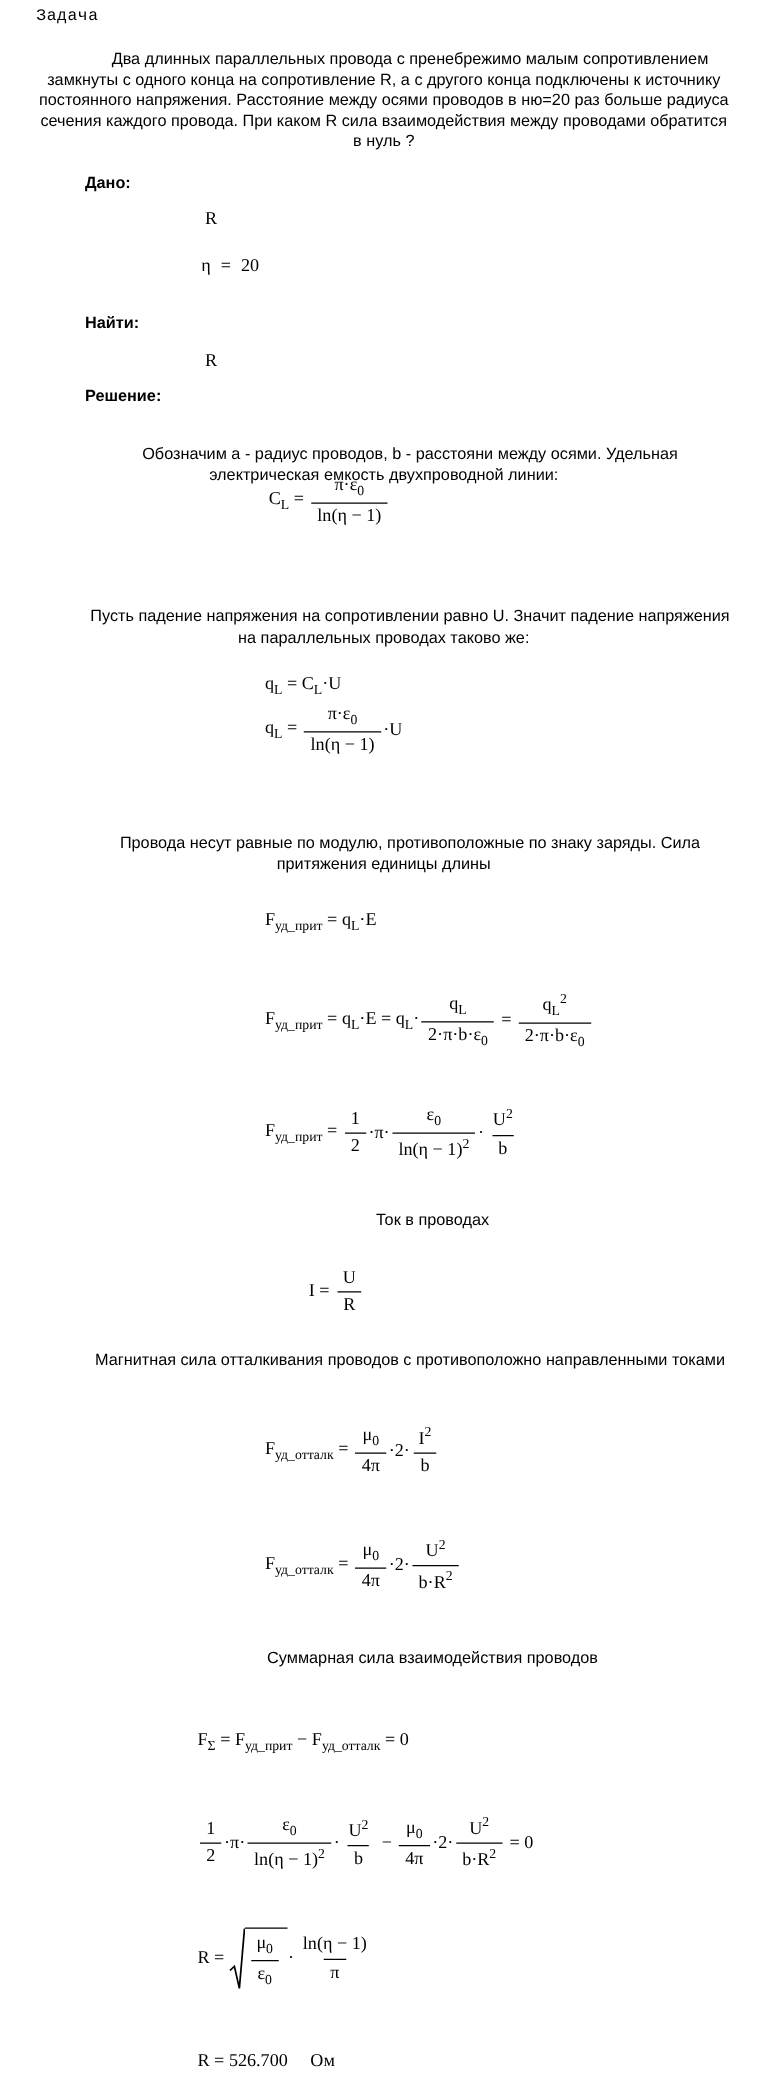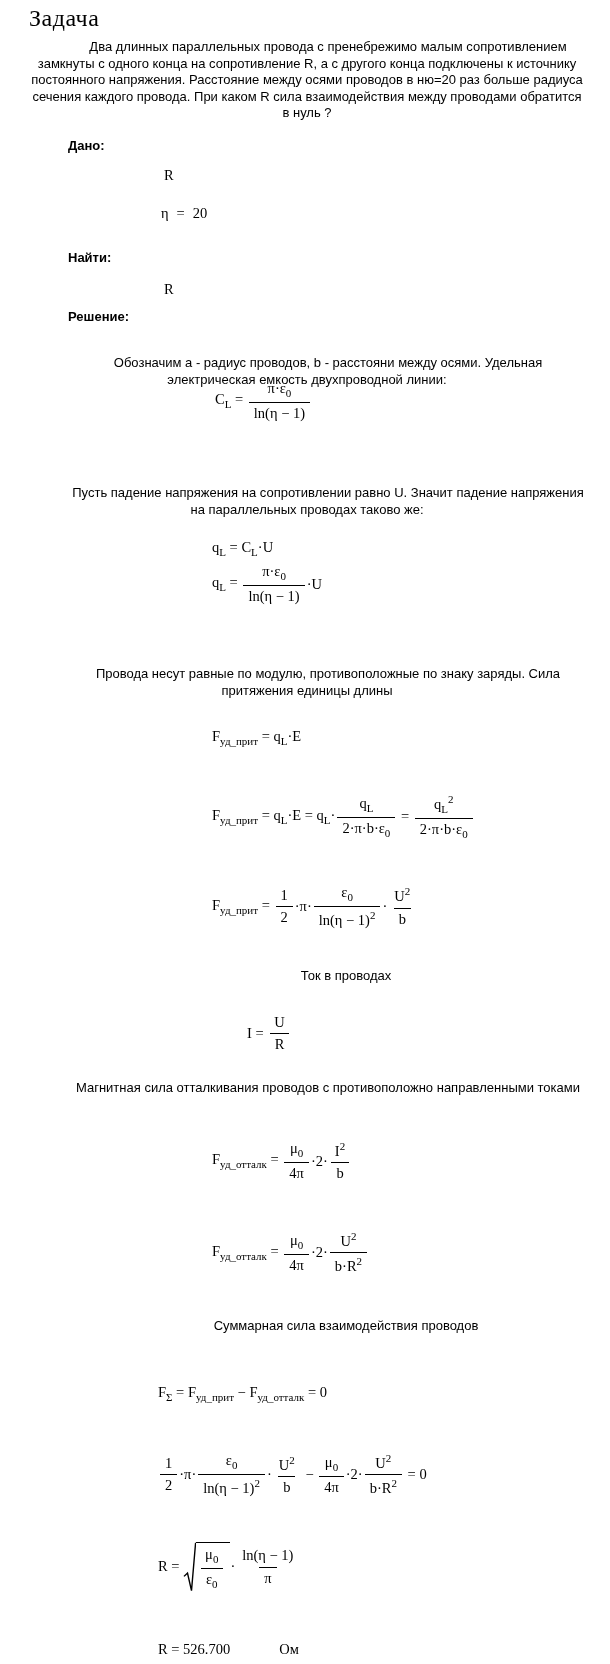--- a/index.html
+++ b/index.html
@@ -4,22 +4,22 @@
 <style>
   html,body { margin:0; padding:0; }
   body {
     width:610px; height:1664px; position:relative;
     background:#ffffff; color:#000;
     font-family:"Liberation Sans", sans-serif;
     overflow:hidden;
   }
   .abs { position:absolute; }
   .title {
-    font-family:Liberation Serif, serif;
-    font-size:24px; font-weight:normal; letter-spacing:0.5px;
+    font-family:Liberation Mono, monospace;
+    font-size:13px; font-weight:normal; letter-spacing:0.5px;
   }
   .para {
     font-size:13px; line-height:16.5px; width:556px;
     margin:0;
     text-align:center;
   }
   .indent { text-indent:42px; }
   .label { font-size:13px; font-weight:bold;text-align:center; }
   .formula {
     font-family:"Liberation Serif", serif;
@@ -29,21 +29,21 @@
   .run { white-space:pre; }
   .sb { font-size:11px; vertical-align:-4px; }
   .sp { font-size:11px; vertical-align:6px; }
   .frac { display:inline-flex; flex-direction:column; align-items:center; margin:0 2px; }
   .frac .num { padding:0 5px 2px; white-space:pre; }
   .frac .den { border-top:1px solid #000; padding:2px 5px 0; white-space:pre; }
   .eqgap { margin:0 8px; }
   .sqrt { position:relative; display:inline-flex; align-items:center; padding-left:13px; }
   .sqrt .rad { position:absolute; left:0; top:0; height:100%; width:13px; }
   .sqrt-body { border-top:1.3px solid #000; padding:3px 5px 1px 2px; display:inline-flex; align-items:center; }
-  .unit { margin-left:49px; }
+  .unit { margin-left:18px; }
 </style>
 </head>
 <body>
 
 <div>
 
   <div class="abs title" style="left:29px;top:5px">Задача</div>
 
   <p class="abs para indent" style="left:29px;top:39px">Два длинных параллельных провода с пренебрежимо малым сопротивлением замкнуты с одного конца на сопротивление R, а с другого конца подключены к источнику постоянного напряжения. Расстояние между осями проводов в ню=20 раз больше радиуса сечения каждого провода. При каком R сила взаимодействия между проводами обратится в нуль ?</p>
 

